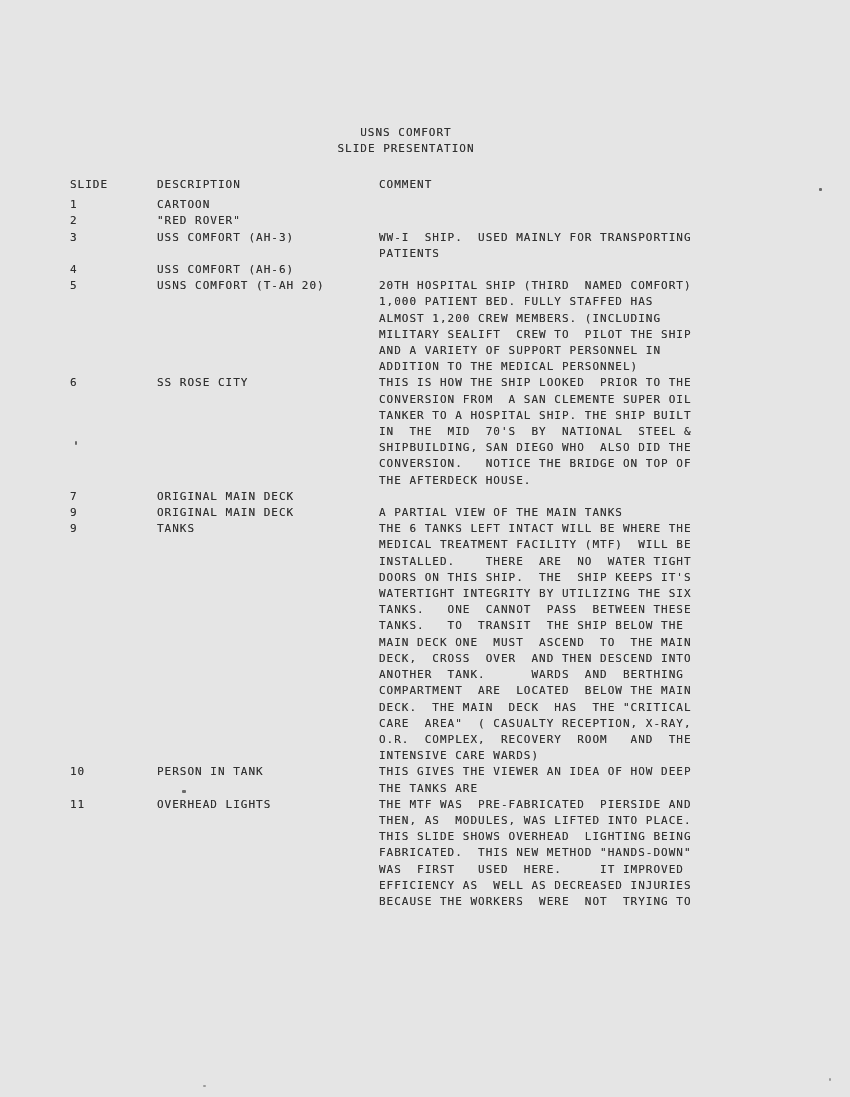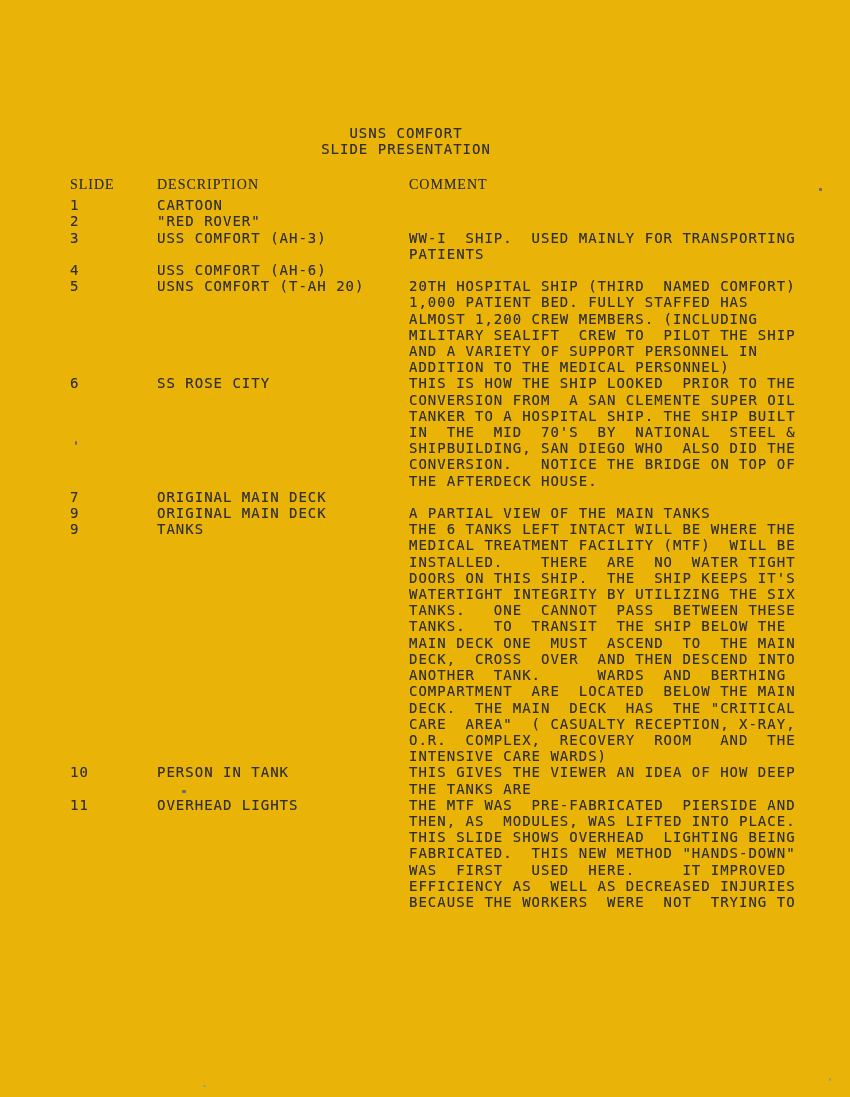--- a/index.html
+++ b/index.html
@@ -4,24 +4,24 @@
 <style>
   html, body {
     margin: 0;
     padding: 0;
     background: #ffffff;
   }
   .page {
     position: relative;
     width: 850px;
     height: 1097px;
-    background: #eab308;
+    background: #e5e5e5;
     overflow: hidden;
     font-family: "DejaVu Sans Mono", "Liberation Mono", monospace;
-    font-size: 14px;
+    font-size: 11px;
     letter-spacing: 1px;
     line-height: 16.2px;
     color: #303030;
     text-shadow: 0 0 0.5px rgba(60,60,60,0.55);
   }
   .titles {
     position: absolute;
     top: 125px;
     left: 0;
     width: 812px;
@@ -32,24 +32,23 @@
     left: 70px;
     top: 177px;
     width: 760px;
   }
   .row {
     display: flex;
     align-items: flex-start;
   }
   .row.header {
     margin-bottom: 4px;
-    font-family: Liberation Serif, serif;
   }
   .c-slide  { width: 87px;  flex: none; white-space: pre-wrap; }
-  .c-desc   { width: 252px; flex: none; white-space: pre-wrap; }
+  .c-desc   { width: 222px; flex: none; white-space: pre-wrap; }
   .c-comment{ width: 404px; flex: none; white-space: pre-wrap; }
   .speck {
     position: absolute;
     background: #6a6a6a;
     border-radius: 1px;
   }
   .speck.faint { background: #9a9a9a; }
 </style>
 </head>
 <body>

